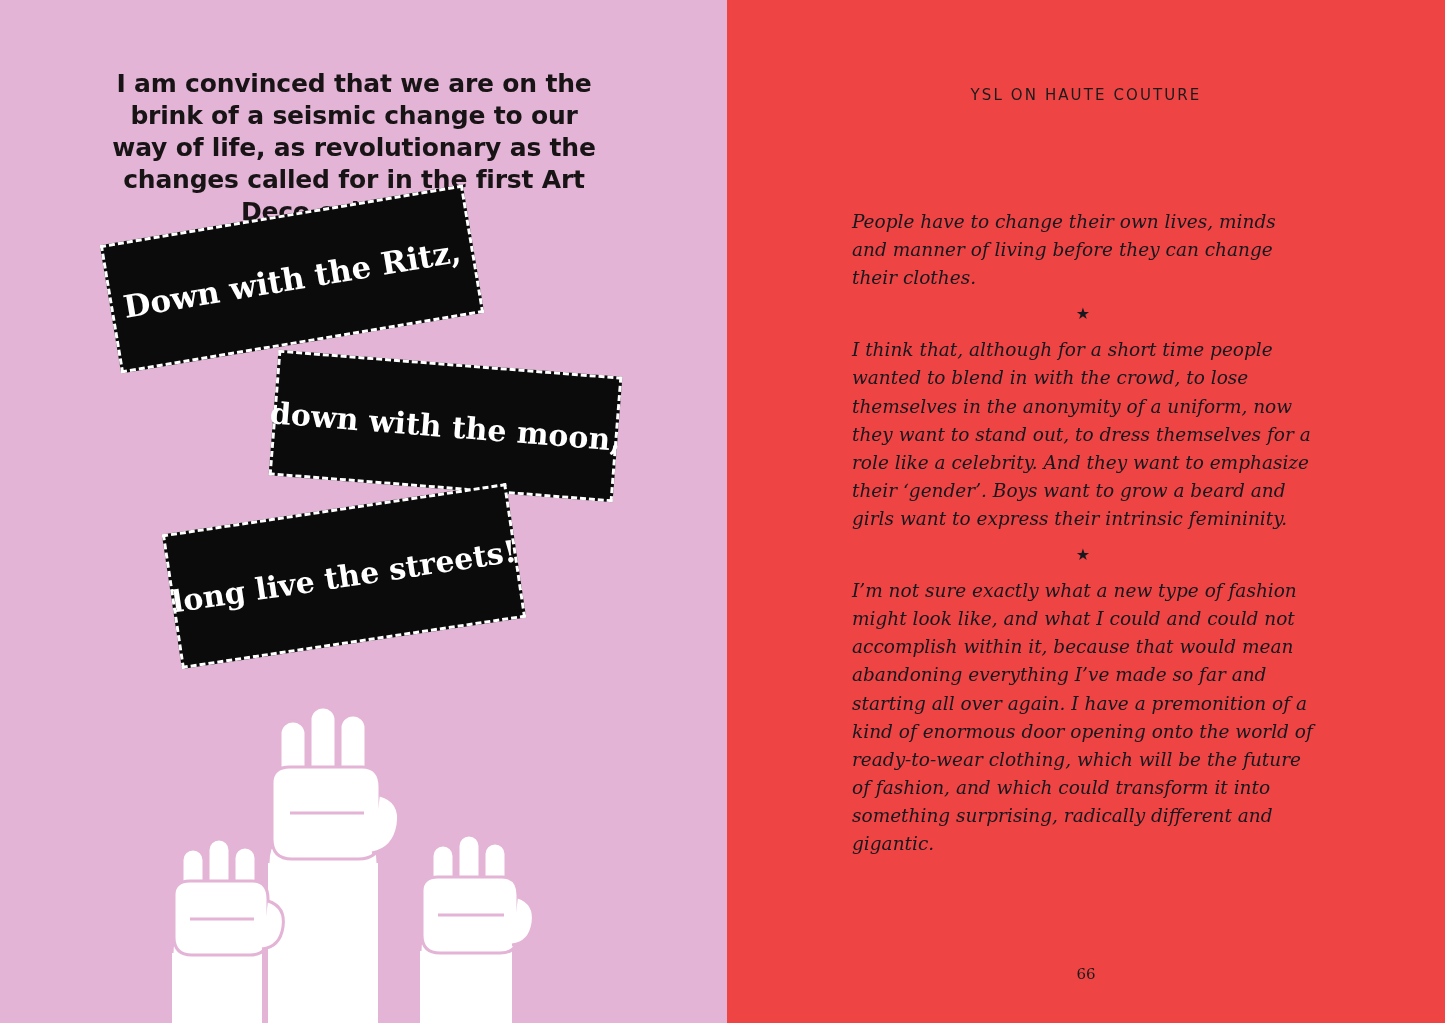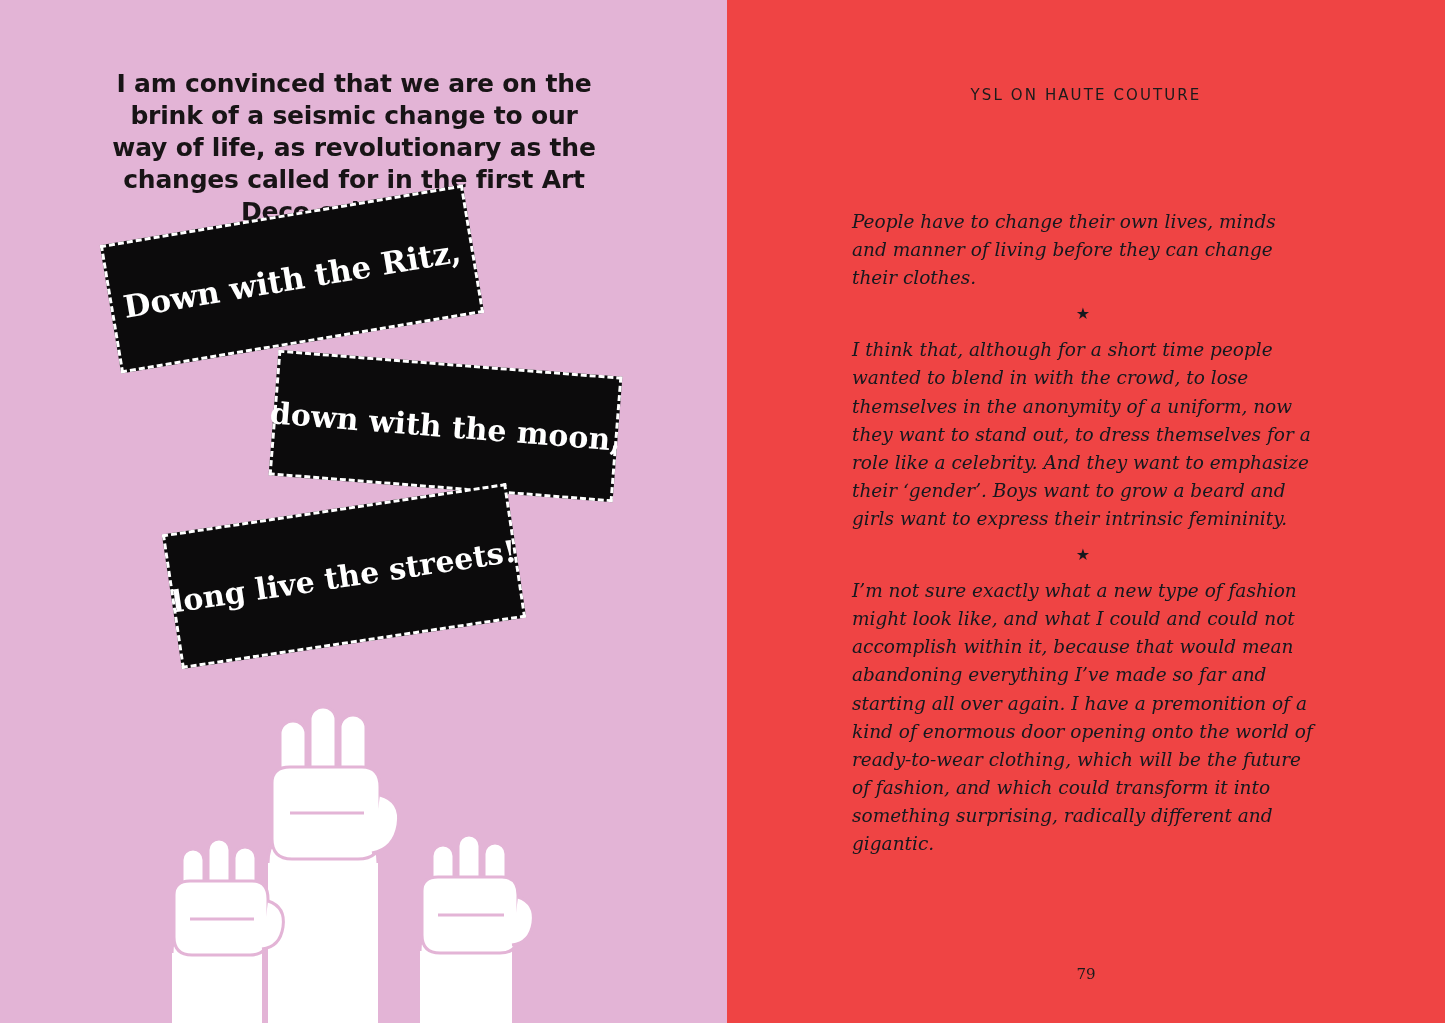--- a/index.html
+++ b/index.html
@@ -218,17 +218,17 @@
     <div class="running-head">YSL ON HAUTE COUTURE</div>
 
     <div class="body-col">
       <p>People have to change their own lives, minds and manner of living before they can change their clothes.</p>
       <div class="sep">★</div>
       <p>I think that, although for a short time people wanted to blend in with the crowd, to lose themselves in the anonymity of a uniform, now they want to stand out, to dress themselves for a role like a celebrity. And they want to emphasize their ‘gender’. Boys want to grow a beard and girls want to express their intrinsic femininity.</p>
       <div class="sep">★</div>
       <p>I’m not sure exactly what a new type of fashion might look like, and what I could and could not accomplish within it, because that would mean abandoning everything I’ve made so far and starting all over again. I have a premonition of a kind of enormous door opening onto the world of ready-to-wear clothing, which will be the future of fashion, and which could transform it into something surprising, radically different and gigantic.</p>
     </div>
 
-    <div class="folio">79</div>
+    <div class="folio">66</div>
 
   </div>
 
 </div>
 
 </body></html>

